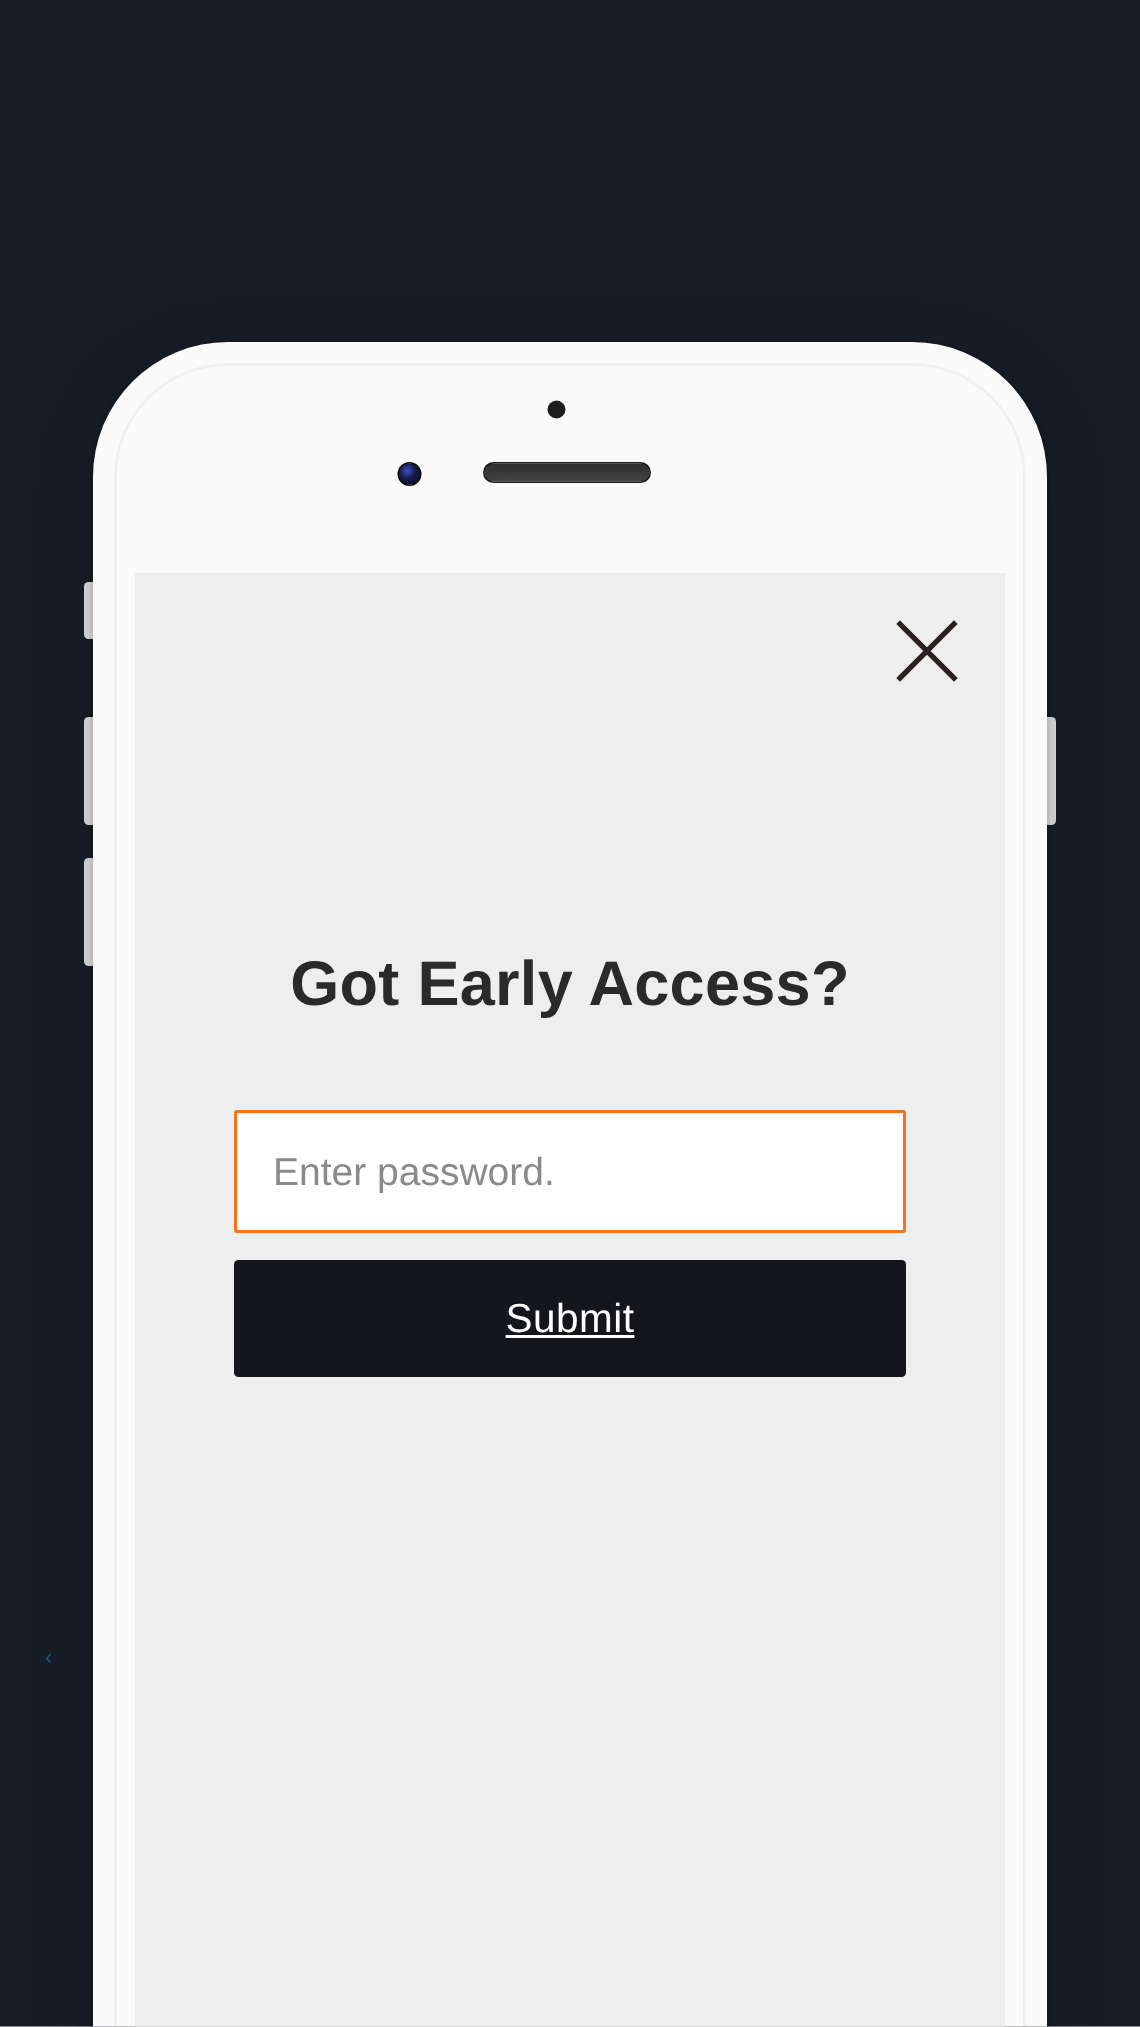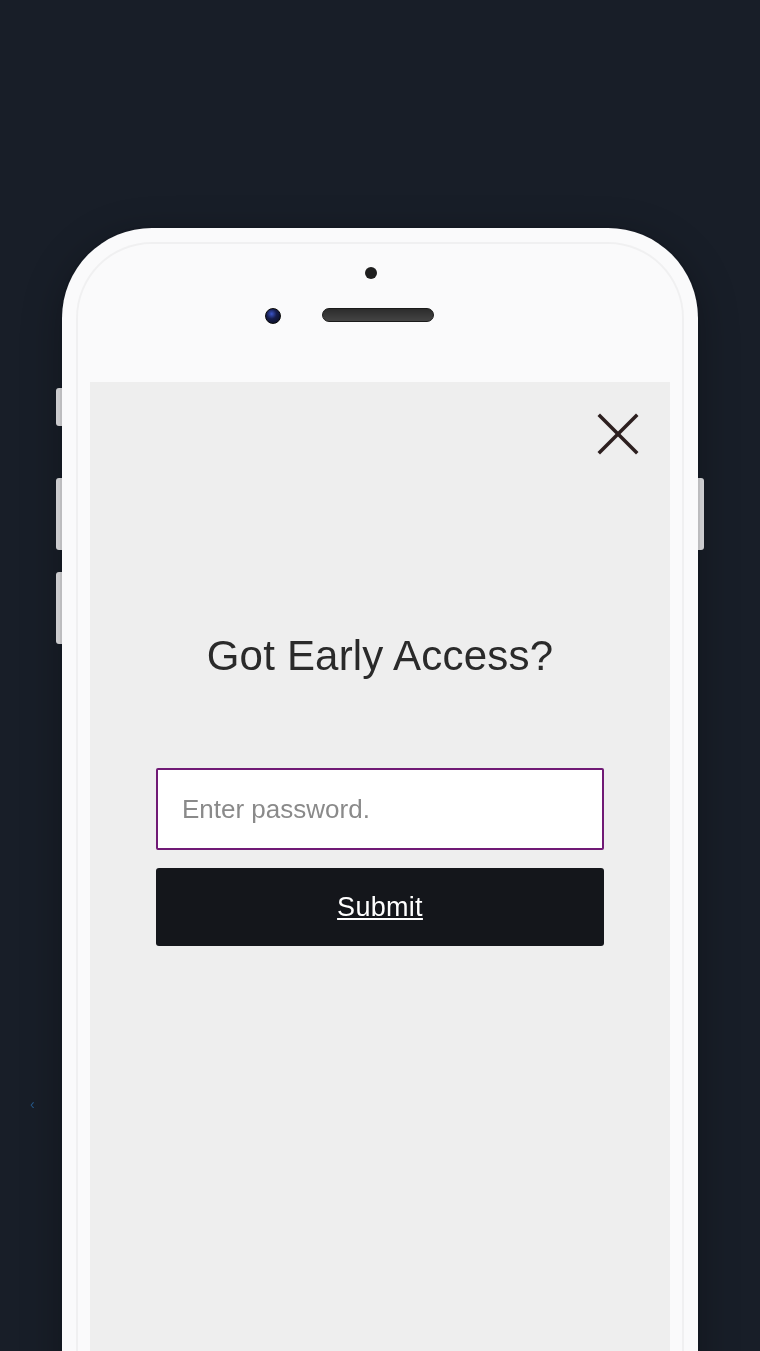--- a/index.html
+++ b/index.html
@@ -125,33 +125,33 @@
     .content {
       position: absolute;
       top: 250px;
       left: 0;
       right: 0;
       text-align: center;
       padding: 0 66px;
     }
     .heading {
       font-size: 42px;
-      font-weight: 400;
+      font-weight: 700;
       color: #2a2a2a;
       letter-spacing: 0.2px;
-      margin-bottom: 88px;
+      margin-bottom: 60px;
     }
     .password-input {
       width: 100%;
       height: 82px;
       font-size: 26px;
       color: #222;
       padding: 0 24px;
       background: #ffffff;
-      border: 2px solid #701a75;
+      border: 2px solid #f97316;
       border-radius: 2px;
       outline: none;
       margin-bottom: 18px;
     }
     .password-input::placeholder {
       color: #8a8a8a;
       font-weight: 400;
     }
     .submit-button {
       width: 100%;

